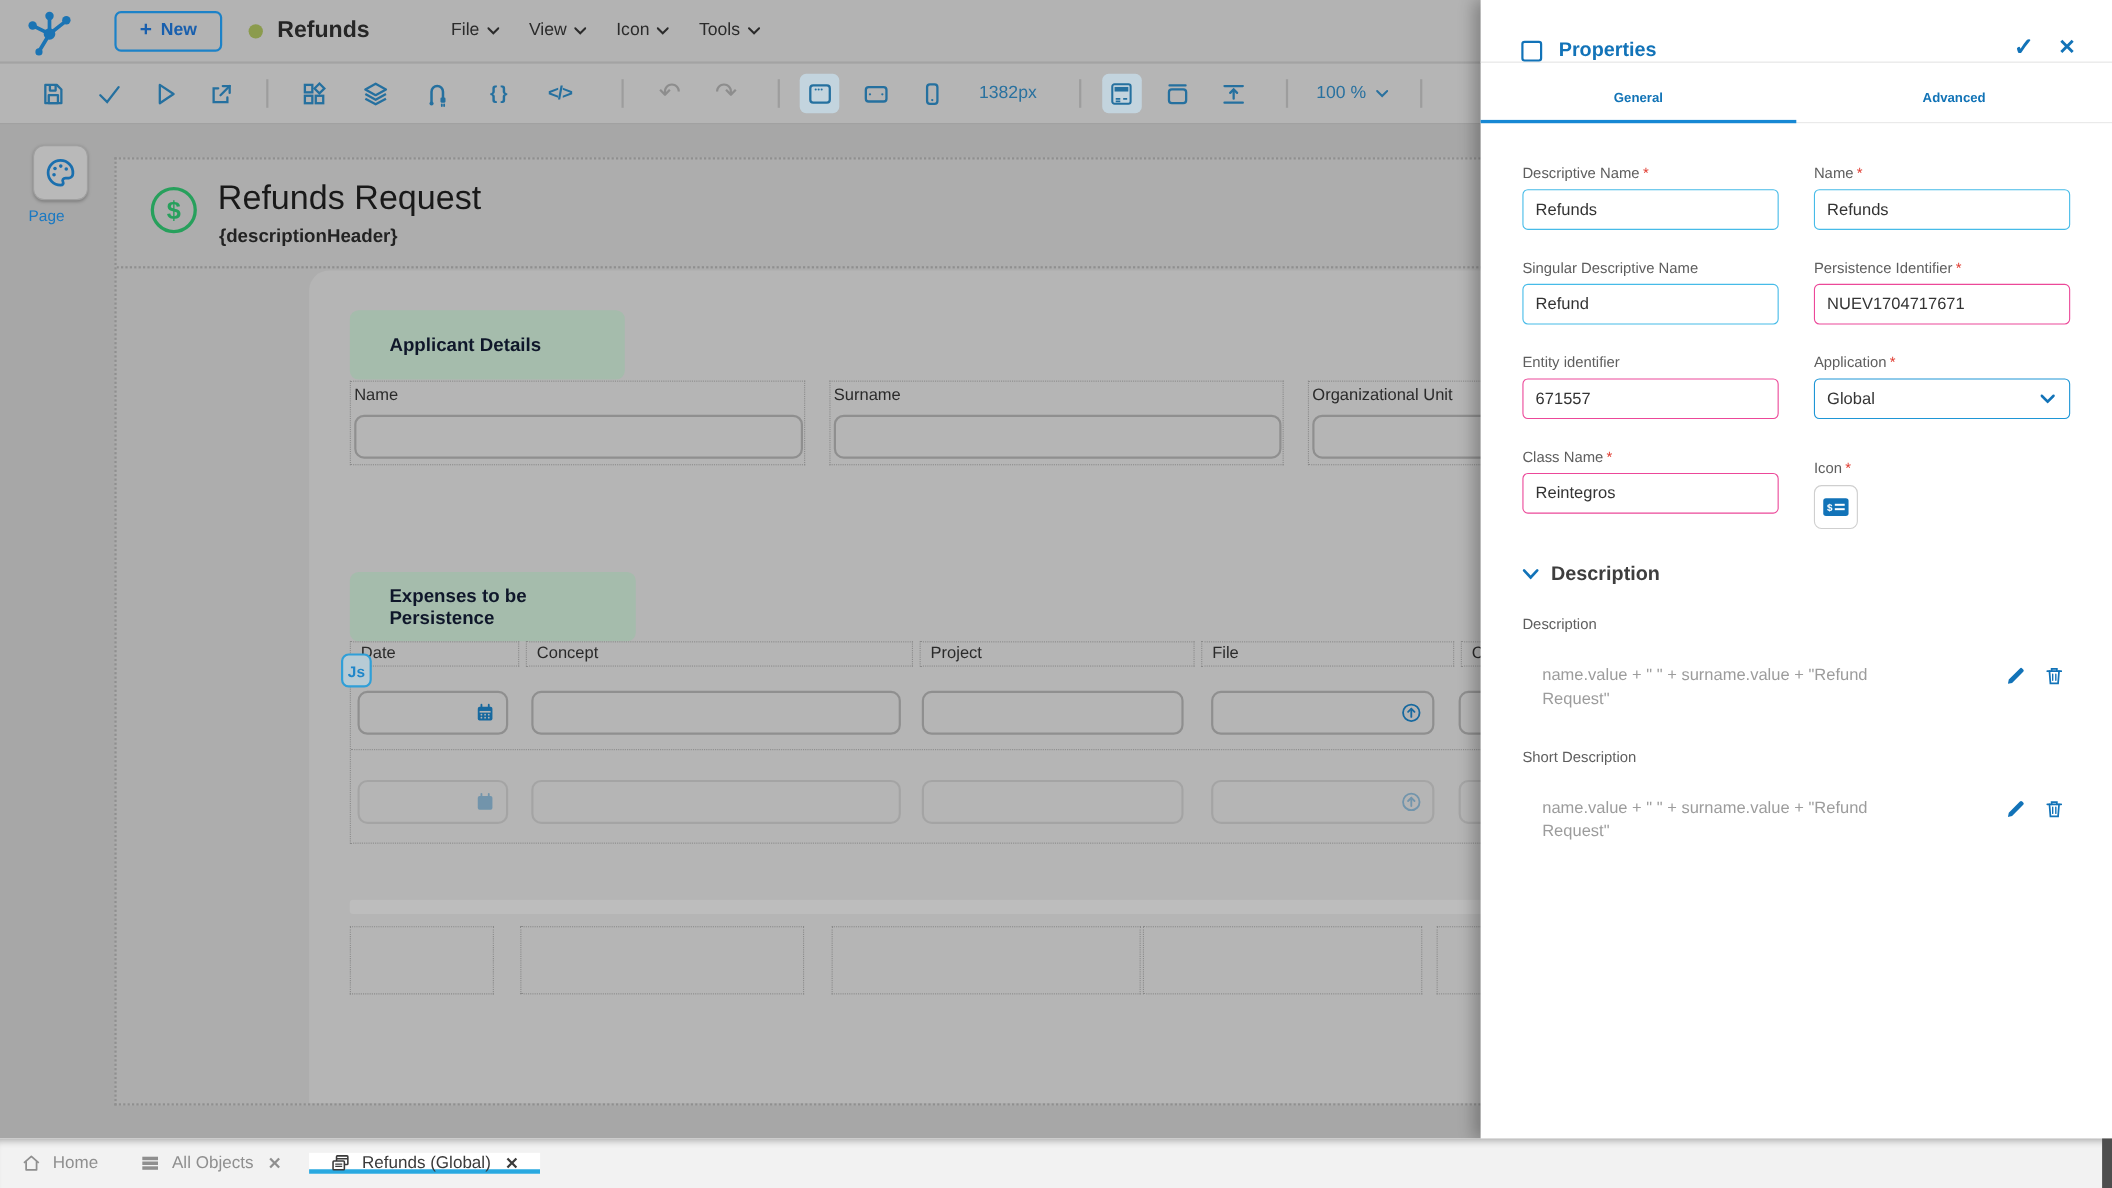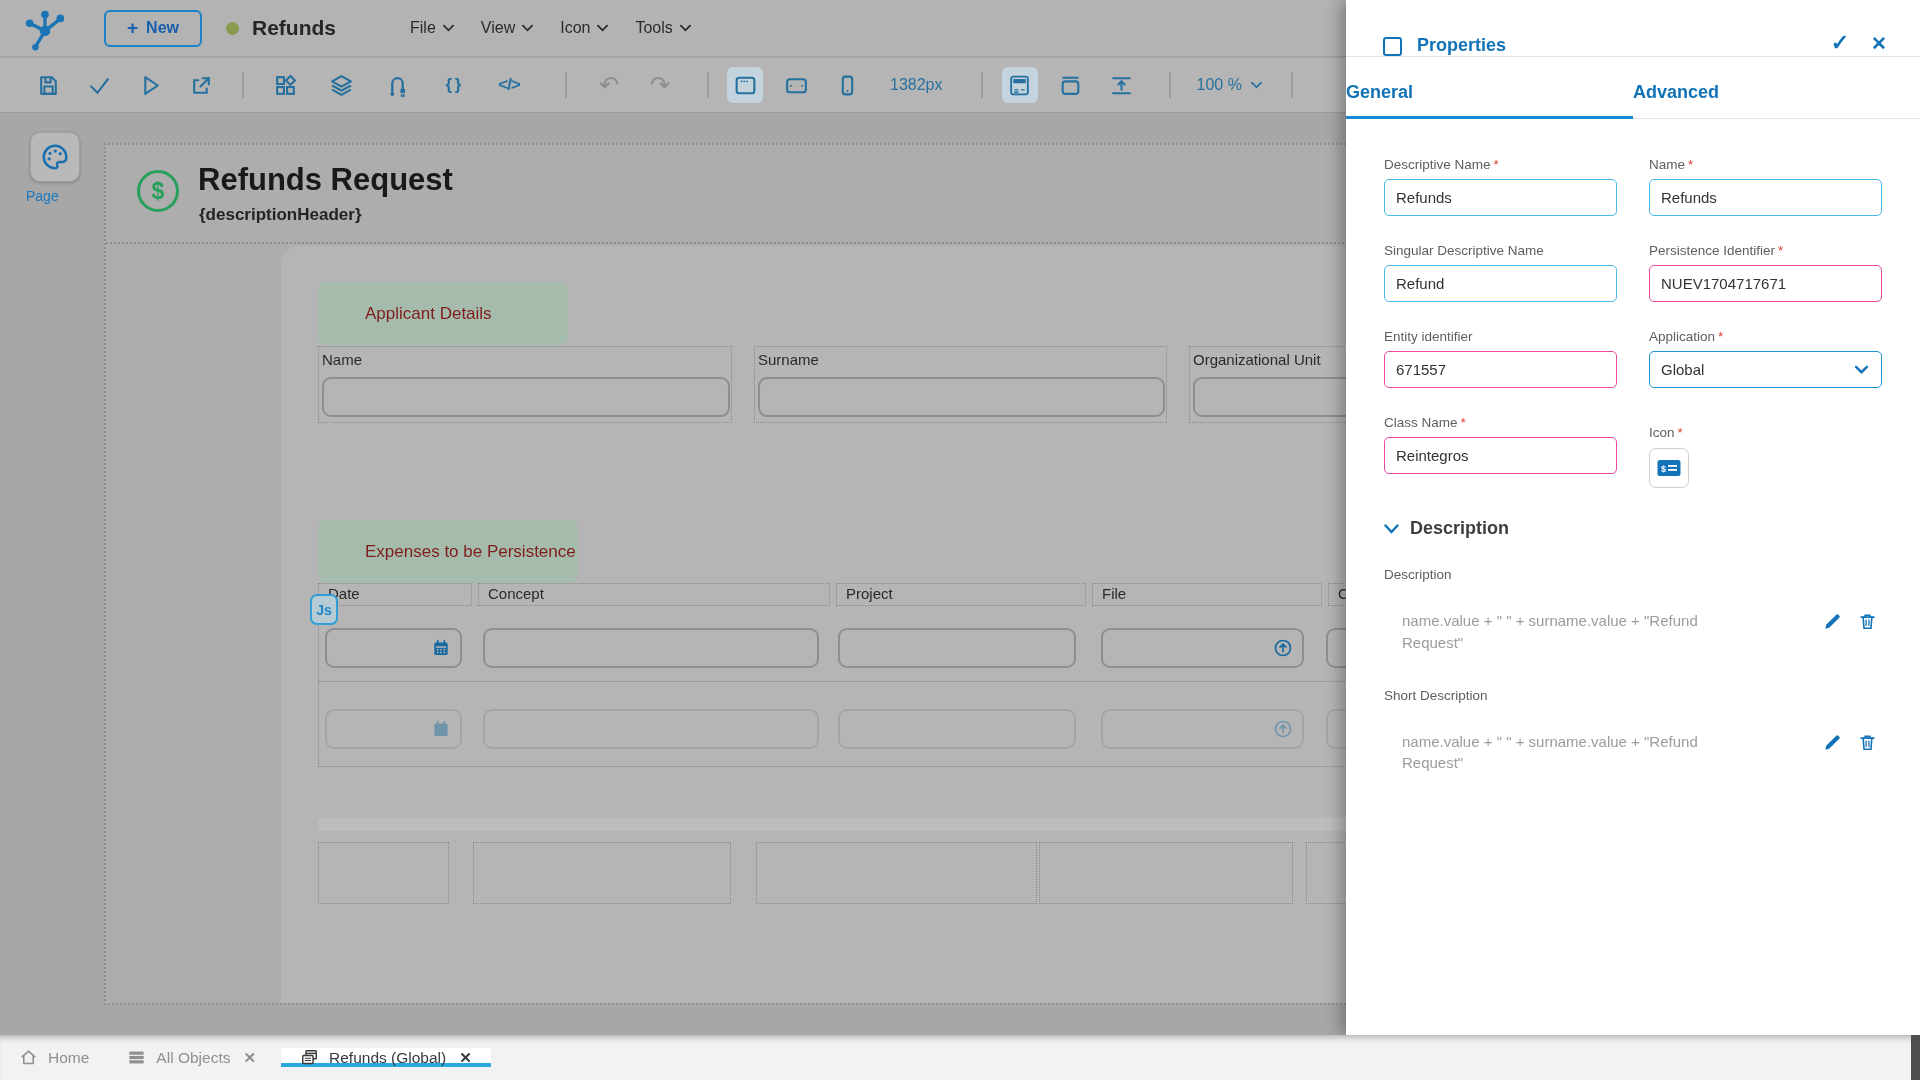--- a/index.html
+++ b/index.html
@@ -31,25 +31,25 @@
 
 
 .sidebar-tool{position:absolute;left:26px;top:132px;width:58px;z-index:4}
 .tool-btn{width:50px;height:50px;border-radius:10px;background:#b9b9b9;border:1px solid #a0a0a0;box-shadow:0 1px 3px rgba(0,0,0,.25);display:flex;align-items:center;justify-content:center;color:#1a6fae;margin:0 auto;cursor:pointer}
 .tool-btn svg{width:30px;height:30px}
 .tool-label{margin-top:6px;color:#1b79c2;font-size:14px}
 
 
 .form-card{position:absolute;left:104px;top:143px;width:1262px;height:862px;background:#adadad;border:2px dotted #8f8f8f;overflow:hidden;z-index:1}
 .money-circle{position:absolute;left:31px;top:25px;width:42px;height:42px;border:3px solid #27a05c;border-radius:50%;color:#27a05c;display:flex;align-items:center;justify-content:center;font-size:23px;font-weight:bold}
-.form-title{position:absolute;left:92px;top:17px;font-size:31px;font-weight:bold;color:#191919}
+.form-title{position:absolute;left:92px;top:17px;font-size:31px;font-weight:normal;color:#191919}
 .form-subtitle{position:absolute;left:93px;top:60px;font-size:17px;font-weight:bold;color:#232323}
 .fc-divider{position:absolute;left:0;top:97px;width:100%;border-top:2px dotted #8f8f8f}
 .fc-body{position:absolute;left:175px;top:101px;right:0;bottom:0;background:#b5b5b5;border-radius:18px 0 0 0}
-.sage{position:absolute;width:250px;height:63px;background:#a5bcac;border-radius:8px;display:flex;align-items:center;padding-left:47px;font-size:17px;font-weight:normal;color:#7f1d1d;cursor:pointer}
+.sage{position:absolute;width:250px;height:63px;background:#a5bcac;border-radius:8px;display:flex;align-items:center;padding-left:36px;font-size:17px;font-weight:bold;color:#0f172a;cursor:pointer}
 .fieldrow{position:absolute;left:37px;top:100px;display:flex;gap:22px}
 .fcell{border:1px dotted #8a8a8a;height:77px;padding:4px 1px 0 3px;cursor:pointer}
 .fcell .flabel{font-size:15px;color:#2a2a2a}
 .cinput{height:40px;border:2px solid #8f8f8f;border-radius:9px;background:transparent;margin-top:9px}
 .tablewrap{position:absolute;left:37px;top:337px;width:1280px}
 .thead{display:flex;gap:6px}
 .thcell{border:1px dotted #8a8a8a;height:23px;font-size:15px;color:#2a2a2a;padding:1px 0 0 9px;cursor:pointer}
 .trows{border:1px dotted #8a8a8a;border-top:none;margin-top:0}
 .trow{display:flex;align-items:center;height:76px;border-bottom:1px dotted #8a8a8a;position:relative}
 .trow.faded{opacity:.42;height:84px;border-bottom:none}
@@ -63,21 +63,21 @@
 
 .props{position:absolute;left:1346px;top:0;width:574px;height:1035px;background:#fff;box-shadow:-6px 0 14px rgba(0,0,0,.28);z-index:10}
 .phead{height:57px;border-bottom:1px solid #e4e4e4;display:flex;align-items:flex-end;padding:0 33px 0 37px}
 .pcheckbox{width:19px;height:19px;border:2px solid #1273b8;border-radius:3px;background:#fff;cursor:pointer;flex:none}
 .ptitle{margin-left:15px;font-size:18px;font-weight:bold;color:#1273b8}
 .phead-actions{margin-left:auto;display:flex;align-items:center;gap:22px;color:#1273b8}
 .pact{font-weight:bold;cursor:pointer}
 .pact.check{font-size:22px}
 .pact.close{font-size:19px}
 .ptabs{display:flex;margin-top:12px;border-bottom:1px solid #e8e8e8}
-.ptab{flex:1;padding:13px 0 15px;font-size:18px;color:#1173b6;font-weight:bold;position:relative;cursor:pointer}
+.ptab{flex:1;text-align:center;padding:13px 0 15px;font-size:12px;color:#1173b6;font-weight:bold;position:relative;cursor:pointer}
 .ptab.active::after{content:"";position:absolute;left:0;right:0;bottom:-1px;height:3px;background:#1788d4}
 .pgrid{display:grid;grid-template-columns:233px 233px;column-gap:32px;row-gap:27px;margin:38px 38px 0}
 .plabel{font-size:13.5px;color:#5e5e5e;margin-bottom:7px;display:flex;gap:3px}
 .req{color:#e03c31}
 .pinput{width:100%;height:37px;border-radius:5px;padding:0 11px;font-size:15px;color:#333;background:#fff;font-family:inherit}
 .b-cyan{border:1.5px solid #46bbe8}
 .b-gray{border:1px solid #ec4899}
 .pselect{width:100%;height:37px;border-radius:5px;border:1.5px solid #1e96d6;display:flex;align-items:center;justify-content:space-between;padding:0 13px 0 11px;font-size:15px;color:#333;cursor:pointer}
 .pselect .chev{color:#1273b8;width:13px;height:9px}
 .icon-field{margin-top:10px}

